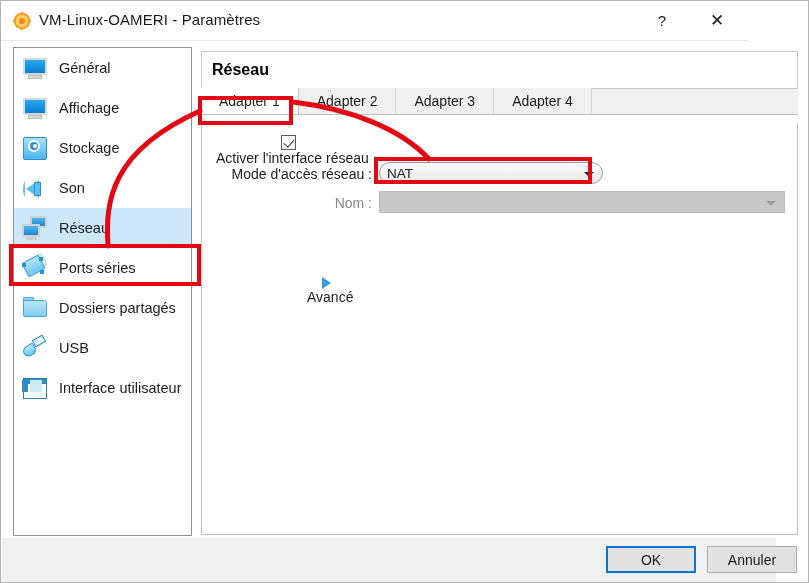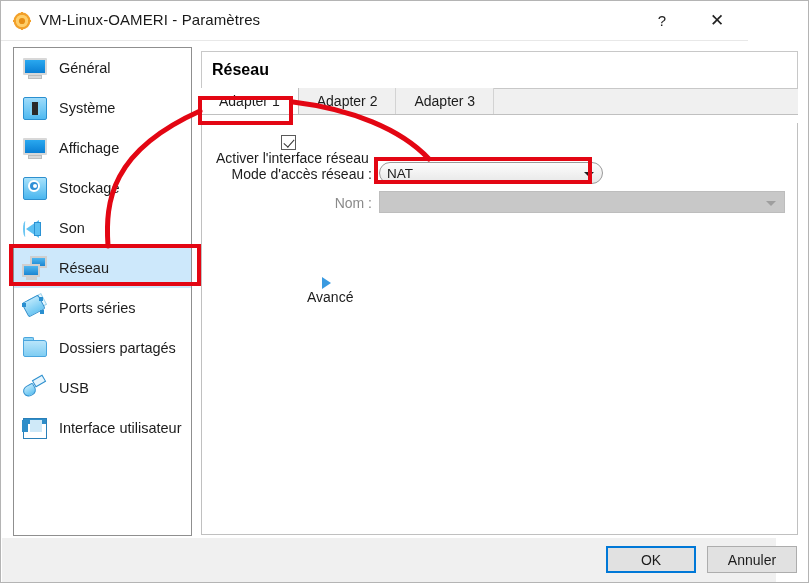--- a/index.html
+++ b/index.html
@@ -467,27 +467,20 @@
   <div class="sidebar">
 
     <div class="side-item">
       <div class="side-ico">
         <div class="mon"></div>
           <div class="mon-stand"></div>
       </div>
       <div class="side-label">Général</div>
     </div>
 
-    <div class="side-item">
-      <div class="side-ico">
-        <div class="chipbox"></div>
-          <div class="chip"></div>
-      </div>
-      <div class="side-label">Système</div>
-    </div>
 
     <div class="side-item">
       <div class="side-ico">
         <div class="mon"></div>
           <div class="mon-stand"></div>
       </div>
       <div class="side-label">Affichage</div>
     </div>
 
     <div class="side-item">
@@ -558,20 +551,21 @@
   </div>
 
   <div class="header-box">
     <div class="header-title">Réseau</div>
   </div>
 
   <div class="tabstrip">
     <div class="tab active">Adapter 1</div>
     <div class="tab">Adapter 2</div>
     <div class="tab">Adapter 3</div>
+    <div class="tab">Adapter 4</div>
   </div>
 
   <div class="content">
 
     <div class="row cb-row">
       <div class="checkbox"></div>
       <div class="cb-label">Activer l'interface réseau</div>
     </div>
 
     <div class="field-label lbl-mode">Mode d'accès réseau :</div>

